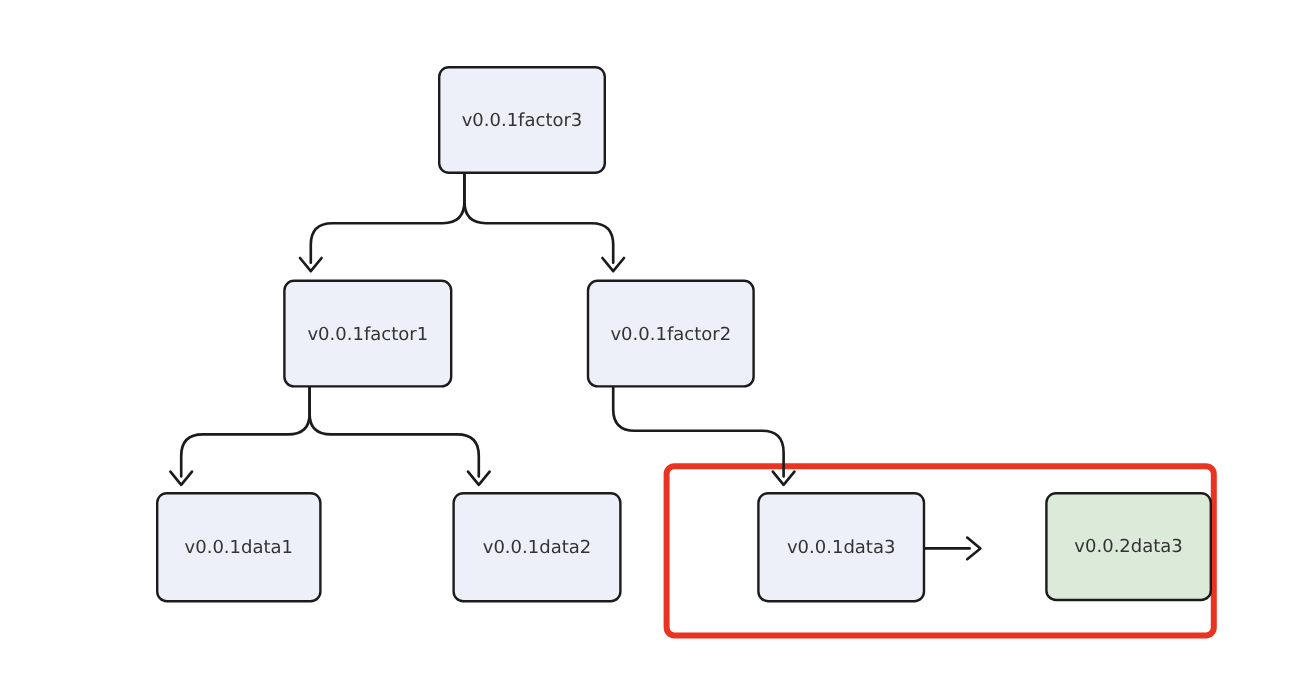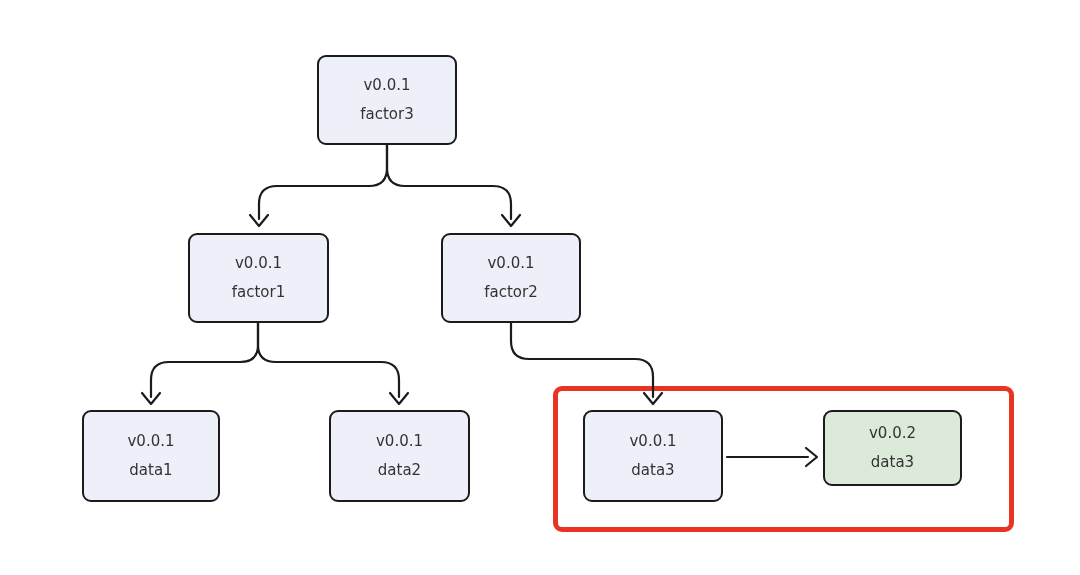--- a/index.html
+++ b/index.html
@@ -34,27 +34,28 @@
     fill: none;
     stroke-linecap: round;
     stroke-linejoin: round;
   }
   .node {
     position: absolute;
     background: var(--node_fill);
     border: 2px solid var(--node_border);
     border-radius: 9px;
     display: flex;
-    flex-direction: column;
+    flex-direction: row;
     align-items: center;
     justify-content: center;
     color: var(--text);
     font-size: 15px;
     line-height: 29px;
     text-align: center;
+    margin-left: 48px;
   }
   .node.new { background: var(--new_node_fill); }
   .highlight-rect {
     position: absolute;
     left: 553px; top: 386px;
     width: 461px; height: 146px;
     border: 5px solid var(--highlight_border);
     border-radius: 9px;
     background: transparent;
   }
@@ -110,18 +111,18 @@
   <div class="node" style="left:329px; top:410px; width:141px; height:92px;">
     <div>v0.0.1</div>
     <div>data2</div>
   </div>
 
   <div class="node" style="left:583px; top:410px; width:140px; height:92px;">
     <div>v0.0.1</div>
     <div>data3</div>
   </div>
 
-  <div class="node new" style="left:823px; top:410px; width:139px; height:76px;">
+  <div class="node new" style="left:823px; top:410px; width:139px; height:91px;">
     <div>v0.0.2</div>
     <div>data3</div>
   </div>
 
 </div>
 
 </body></html>

